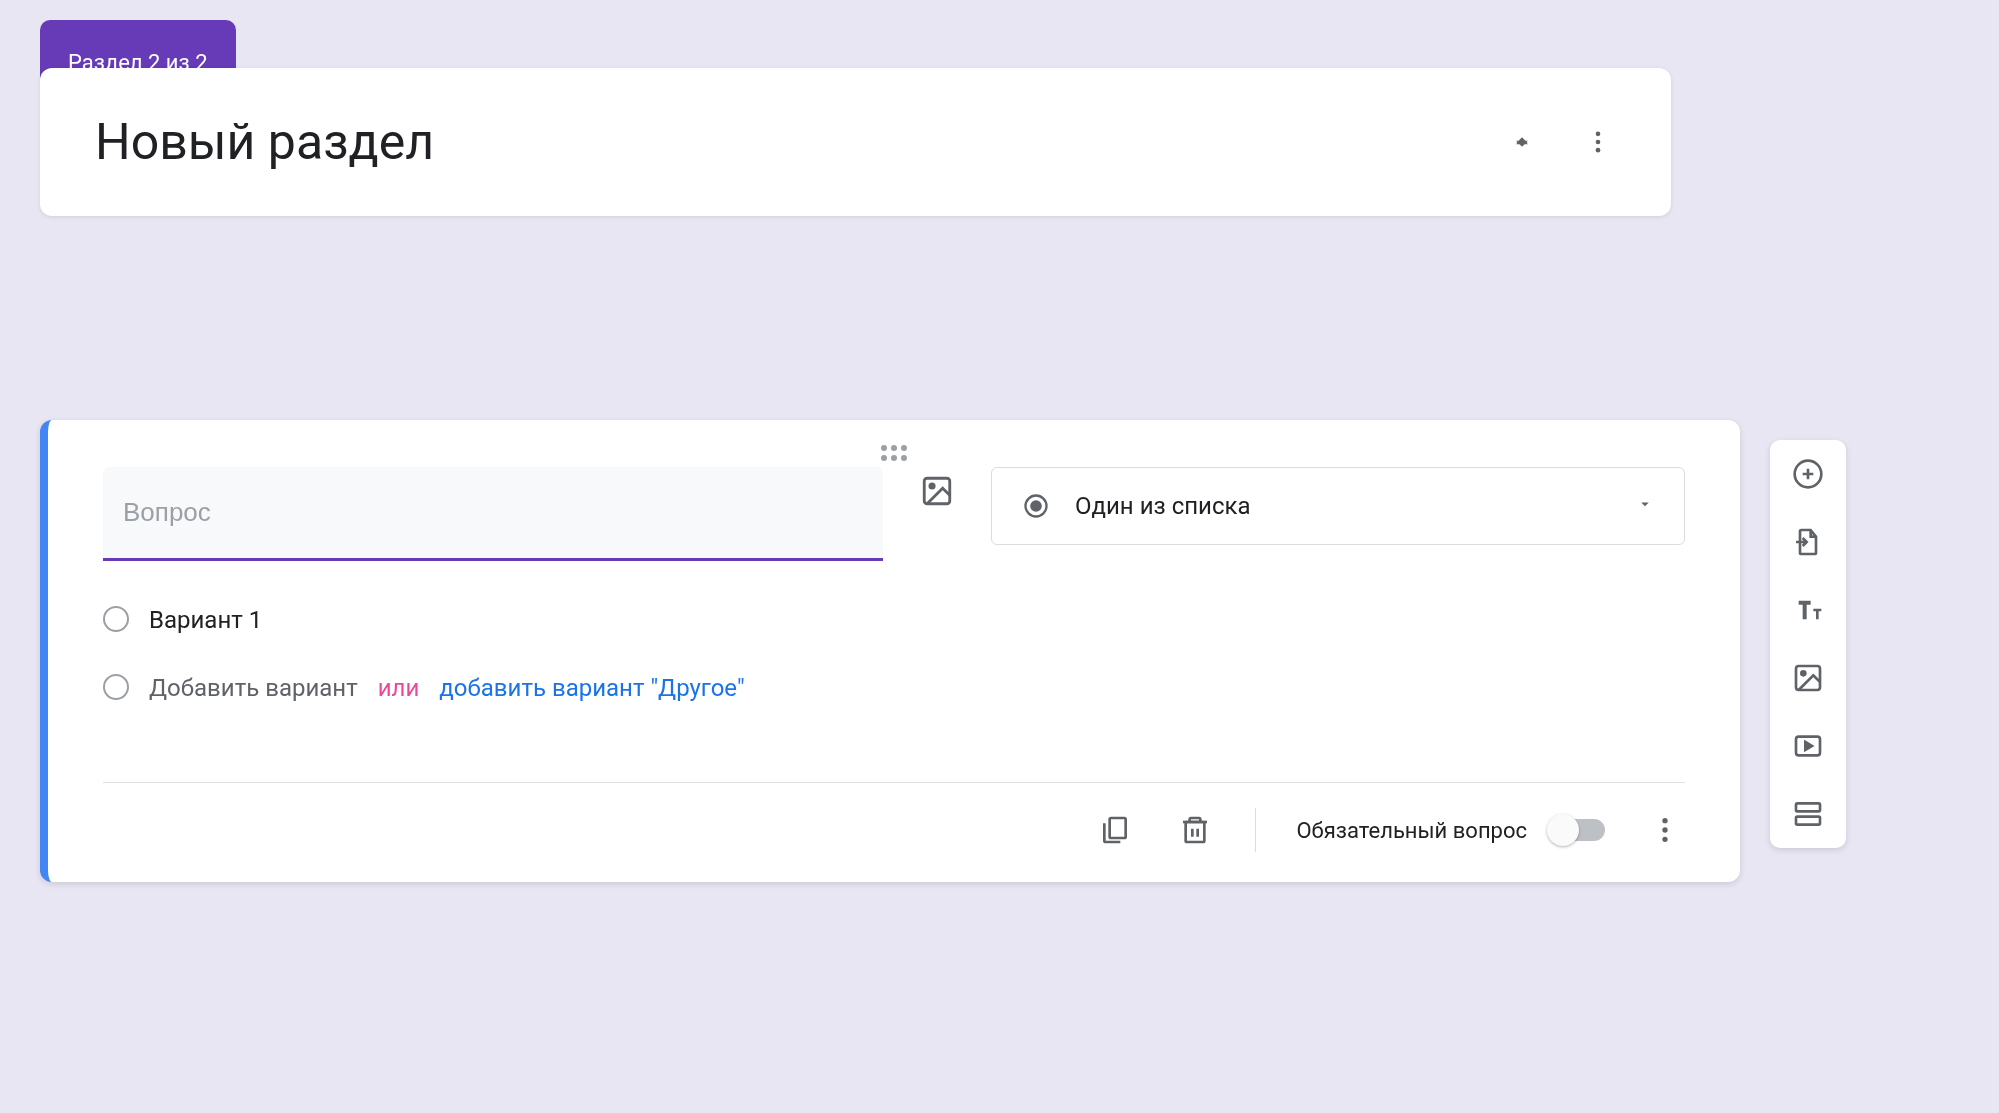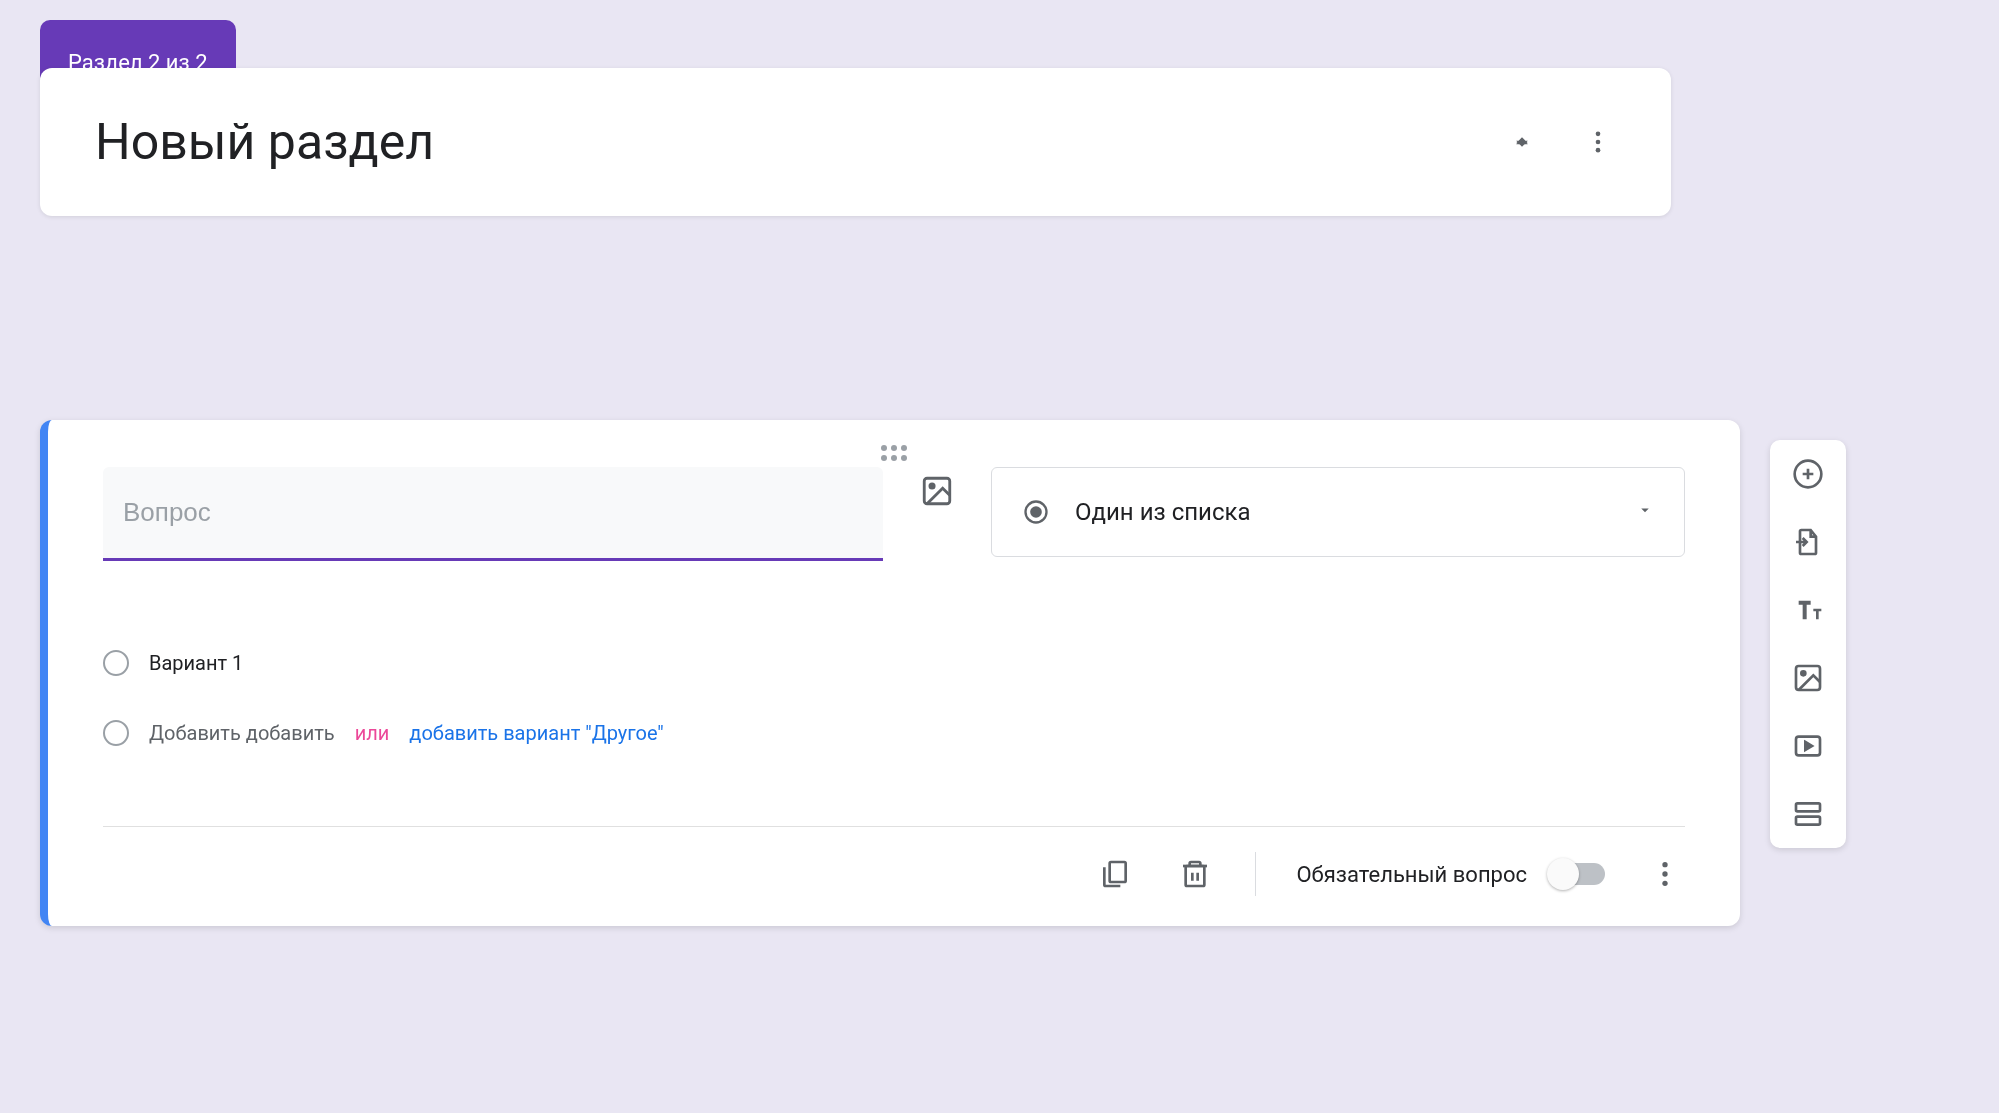--- a/index.html
+++ b/index.html
@@ -99,46 +99,44 @@
 
   .img-icon-btn {
     width: 48px; height: 48px;
     display: flex; align-items: center; justify-content: center;
     color: #5f6368; cursor: pointer;
   }
   .img-icon-btn svg { width: 34px; height: 34px; }
 
   .type-select {
     flex: 1;
-    height: 90px;
+    height: 78px;
     border: 1px solid #dadce0;
     border-radius: 6px;
     display: flex;
     align-items: center;
     padding: 0 30px;
     cursor: pointer;
     gap: 25px;
   }
   .type-select .radio-icon {
     width: 28px; height: 28px;
   }
   .type-select .label { font-size: 24px; color: #202124; flex: 1; }
   .type-select .chevron { color: #5f6368; }
 
   .options-area {
     padding: 45px 55px 20px 55px;
   }
   .option-row {
     display: flex;
-    align-items: center;
     gap: 20px;
     margin-bottom: 40px;
-    font-size: 20px;
+    font-size: 24px;
     color: #202124;
-    margin-top: 44px;
   }
   .option-radio {
     width: 26px; height: 26px;
     border: 2px solid #9aa0a6;
     border-radius: 50%;
     flex-shrink: 0;
   }
   .add-option-text { color: #5f6368; }
   .or-text { color: #ec4899; }
   .add-other-link { color: #1a73e8; cursor: pointer; }
@@ -272,21 +270,21 @@
     </div>
   </div>
 
   <div class="options-area">
     <div class="option-row">
       <div class="option-radio"></div>
       <span>Вариант 1</span>
     </div>
     <div class="option-row">
       <div class="option-radio"></div>
-      <span class="add-option-text">Добавить добавить</span>
+      <span class="add-option-text">Добавить вариант</span>
       <span class="or-text">или</span>
       <span class="add-other-link">добавить вариант "Другое"</span>
     </div>
   </div>
 
   <div class="card-footer">
     <div class="footer-icon">
       <svg viewBox="0 0 24 24" fill="none" stroke="currentColor" stroke-width="2">
           <rect x="8" y="3" width="12" height="15" rx="1"></rect>
           <path d="M4 7v13a1 1 0 001 1h11"></path>

